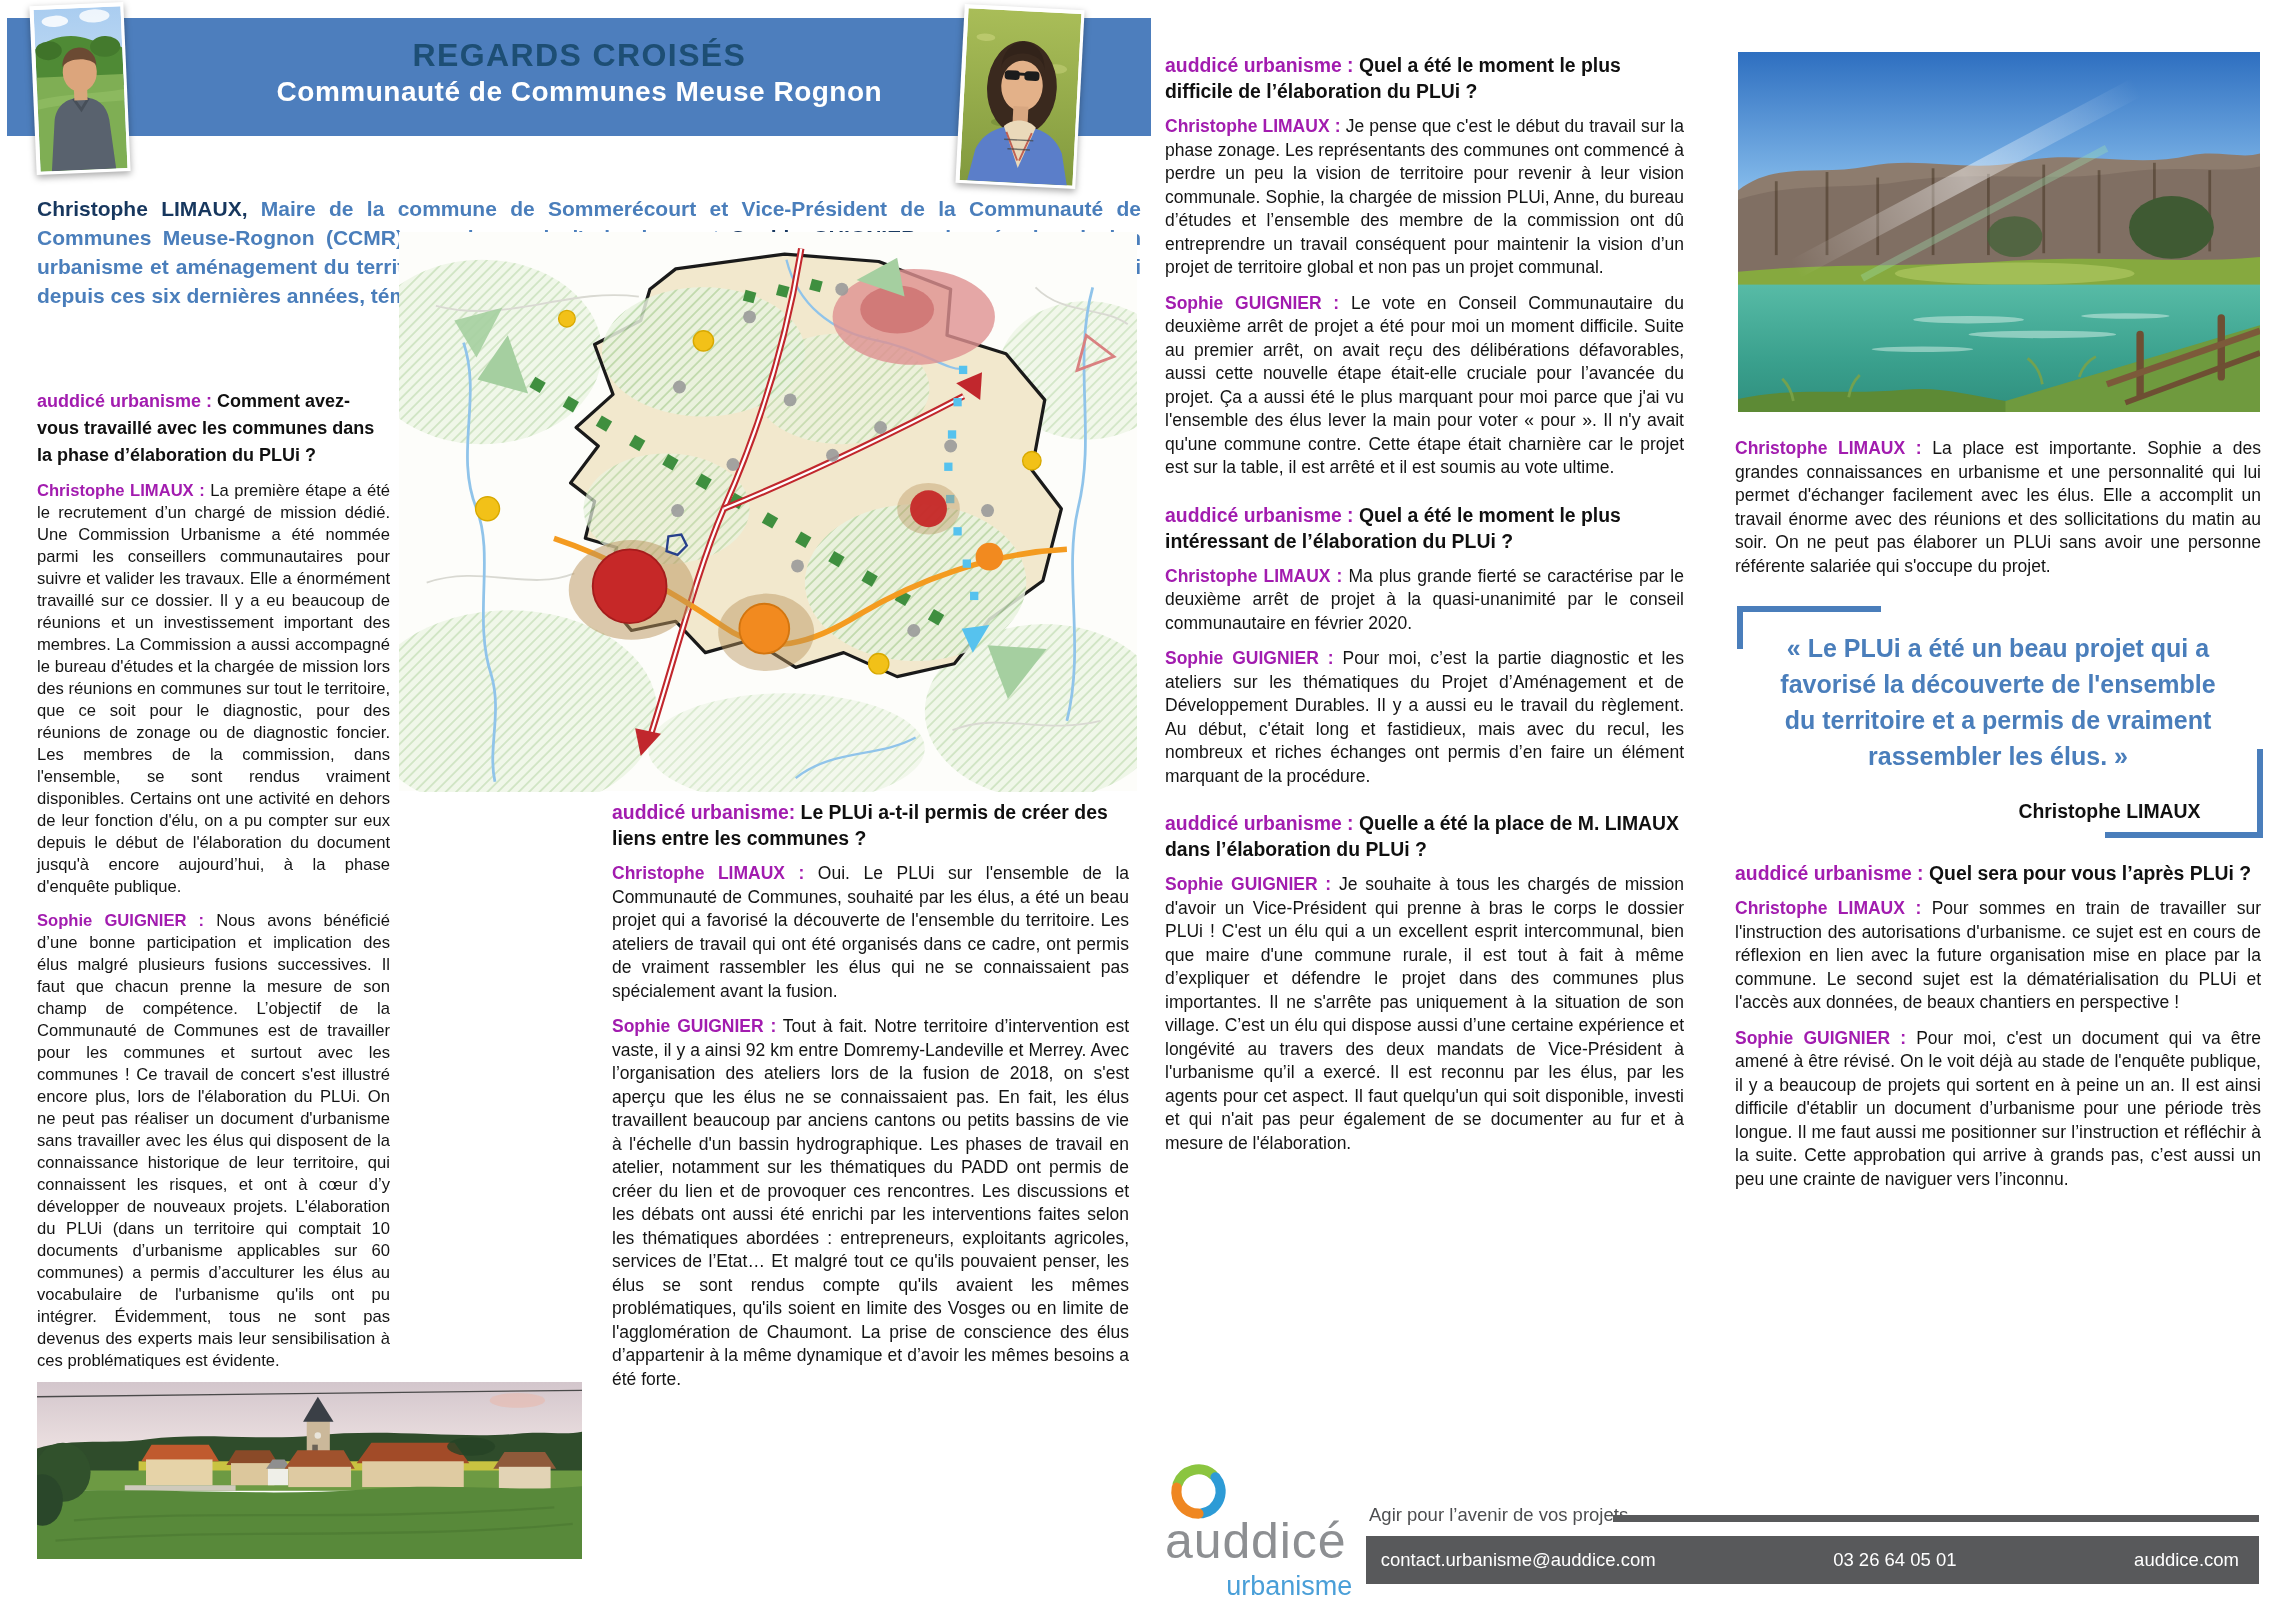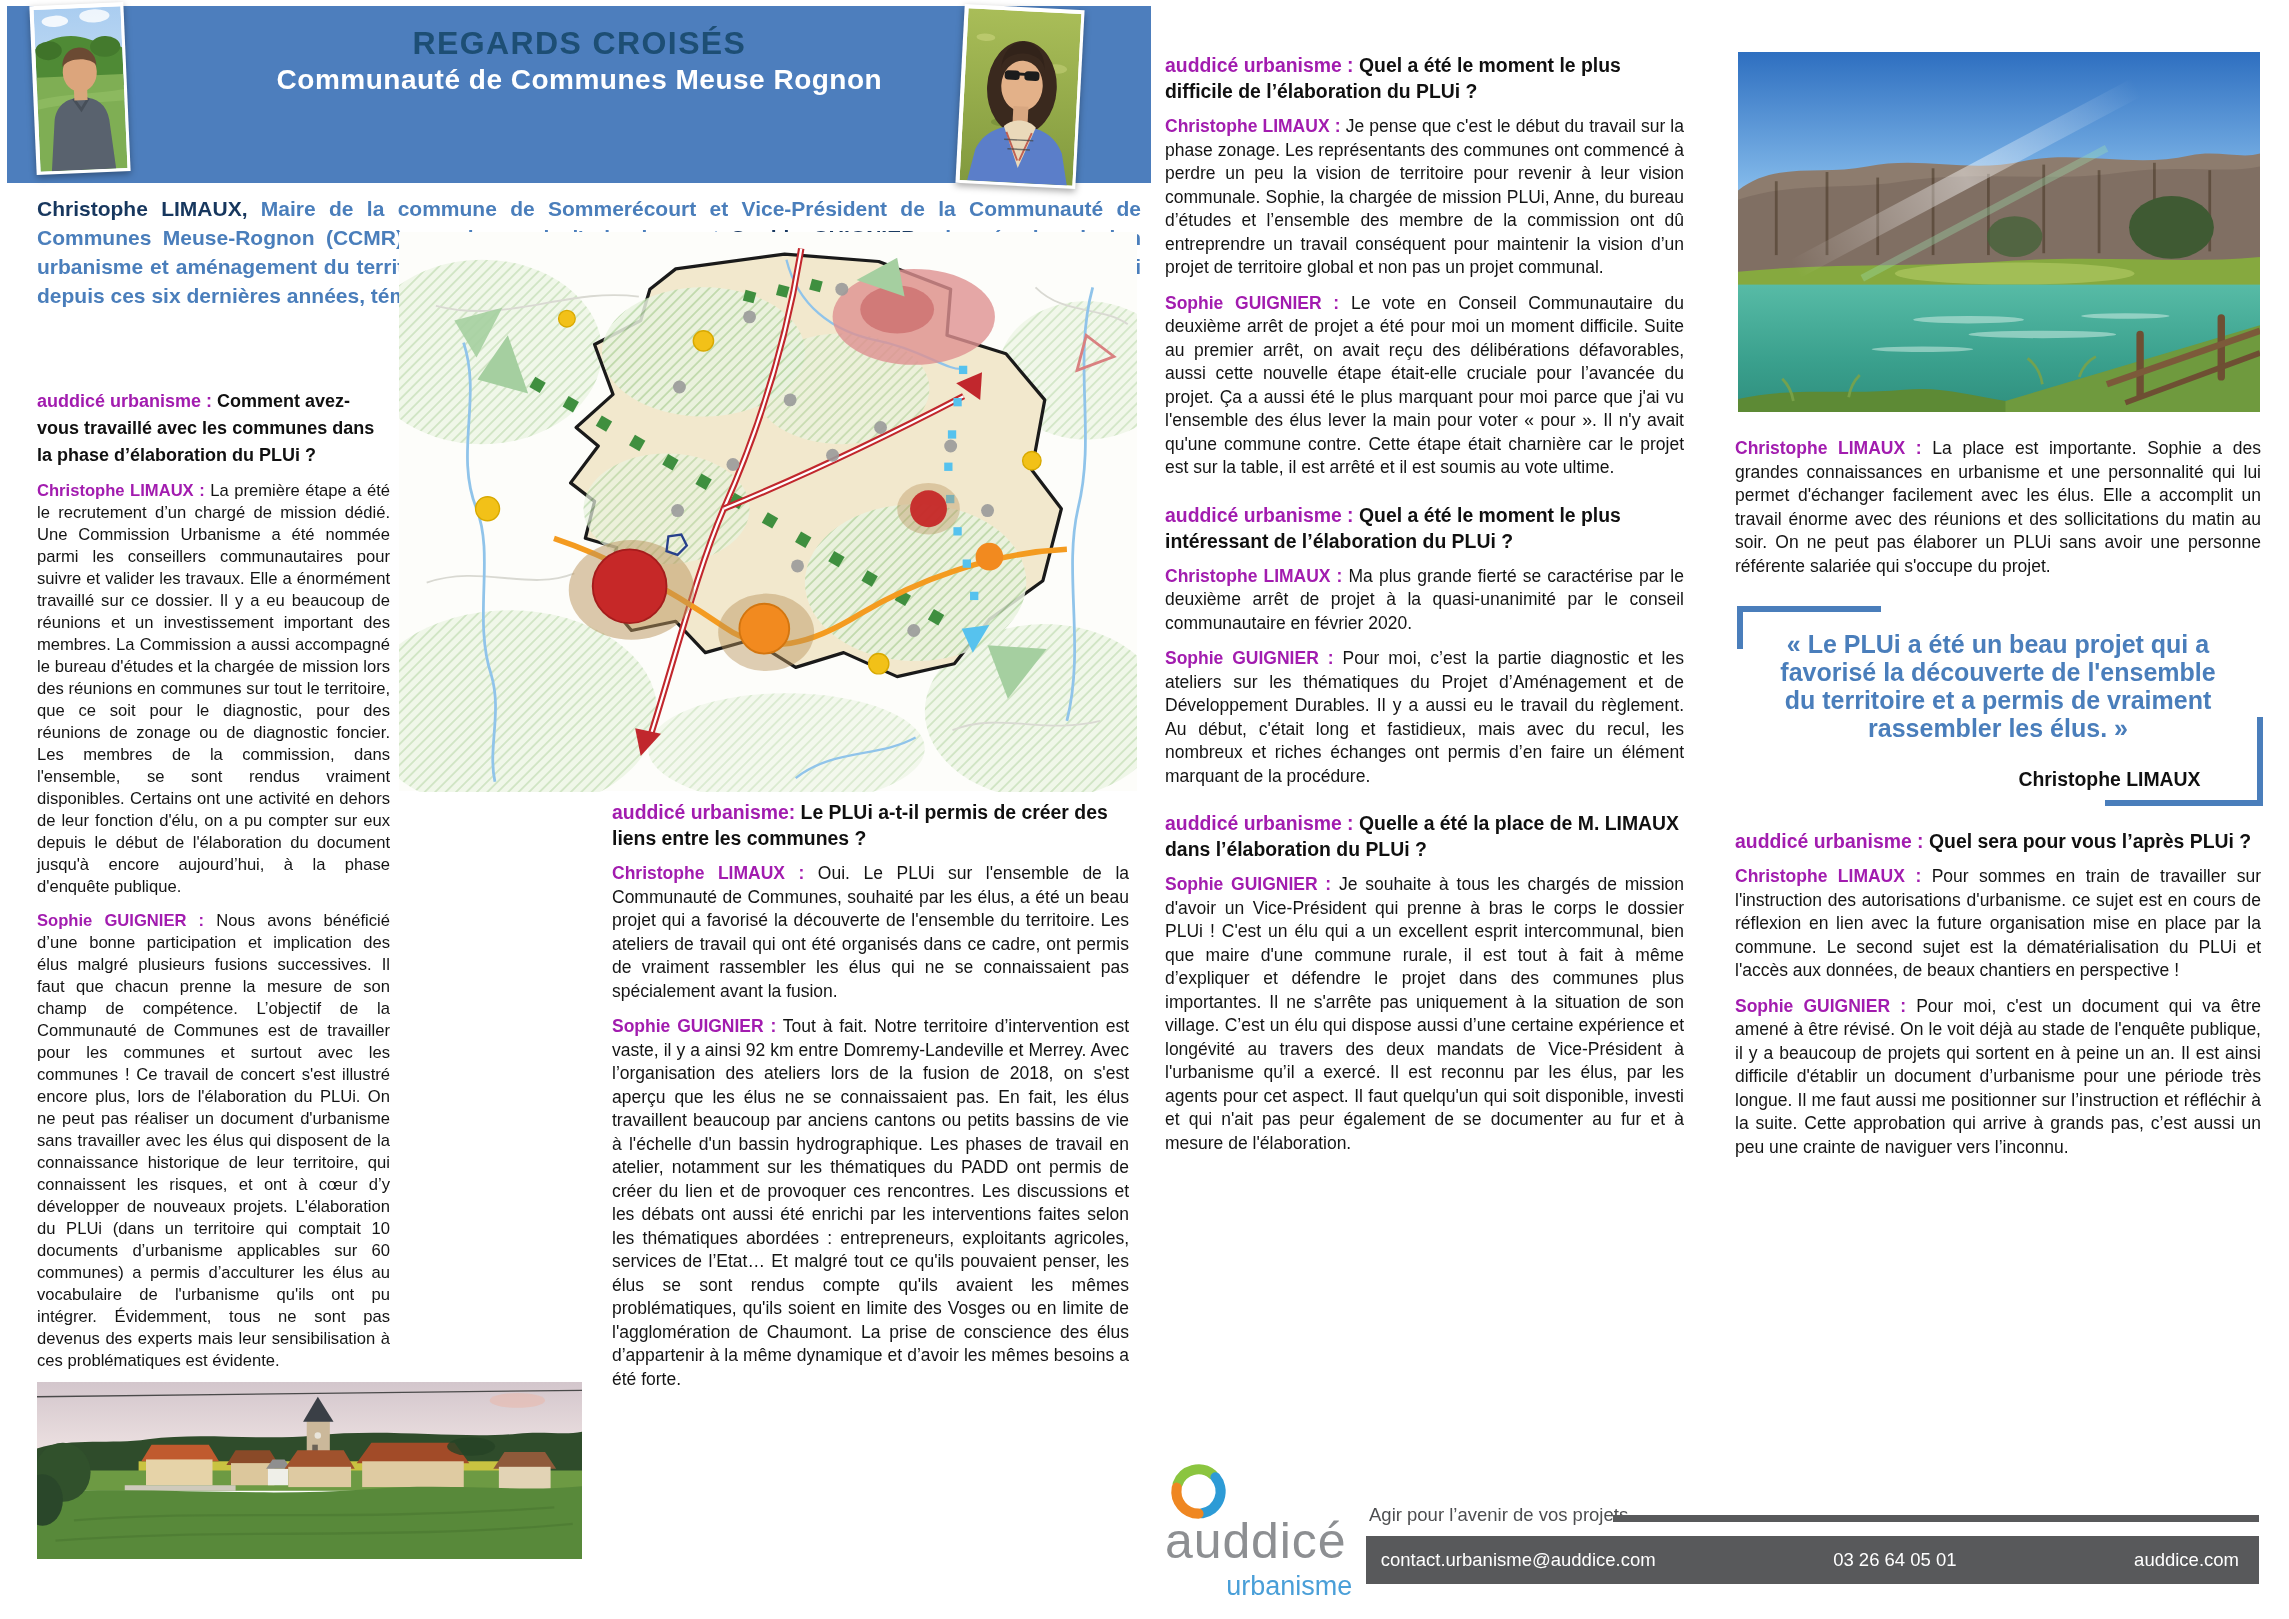--- a/index.html
+++ b/index.html
@@ -1,20 +1,20 @@
 <!DOCTYPE html>
 <html lang="fr" style="font-size:14.8px"><head>
 <meta charset="utf-8">
 <style>
   html,body{margin:0;padding:0;background:#e9e9e9;}
   .page{position:relative;width:2290px;height:1620px;background:#fff;overflow:hidden;
         font-family:"Liberation Sans",sans-serif;color:#141414;}
 
   
-  .band{position:absolute;left:7.4px;top:6px;width:1144px;height:177px;background:#4d7ebd;text-align:center;}
+  .band{position:absolute;left:7.4px;top:18px;width:1144px;height:118px;background:#4d7ebd;text-align:center;}
   .band-title{margin-top:18.5px;font-size:32px;font-weight:bold;color:#1d4e74;letter-spacing:1.4px;}
   .band-sub{font-size:28px;font-weight:bold;color:#ffffff;line-height:35px;letter-spacing:0.5px;}
 
   
   .photo-frame{position:absolute;background:#fff;padding:3.7px;box-shadow:0 2.8px 7.4px rgba(0,0,0,.35);}
   .photo-man{left:33px;top:3.7px;width:87px;height:162px;transform:rotate(-2.5deg);}
   .photo-woman{left:960px;top:7.4px;width:113px;height:172px;transform:rotate(3deg);}
   .photo-frame svg{display:block;width:100%;height:100%;}
 
   .photo-landscape{position:absolute;left:1738px;top:52px;width:522px;height:360px;}
@@ -40,21 +40,21 @@
   .q-brand{color:#a21caf;}
   .a{margin:0 0 12px;}
   .speaker{font-weight:bold;color:#a21caf;}
 
   
   .map{position:absolute;left:399px;top:231px;width:738px;height:561px;}
   .map svg{display:block;width:100%;height:100%;}
 
   
   .quote{position:relative;margin:37px 5.5px 26px;padding:14.8px 24px 11px;}
-  .quote-text{margin:0;font-size:25px;line-height:28px;font-weight:bold;color:#4a7ebb;text-align:center;}
+  .quote-text{margin:0;font-size:25px;line-height:36px;font-weight:bold;color:#4a7ebb;text-align:center;}
   .quote-author{margin:26px 31px 0 0;font-size:19.4px;font-weight:bold;color:#101010;text-align:right;}
   .qb{position:absolute;}
   .qb-tl{left:-3.7px;top:-9.2px;width:138px;height:37px;border-top:6.5px solid #4a7ebb;border-left:6.5px solid #4a7ebb;}
   .qb-br{right:-7.4px;bottom:-3.7px;width:152px;height:83px;border-bottom:6.5px solid #4a7ebb;border-right:6.5px solid #4a7ebb;}
 
   
   .logo{position:absolute;left:1165px;top:1462px;width:189px;height:146px;}
   .logo-ring{position:absolute;left:3.7px;top:0;width:59px;height:59px;}
   .logo-name{position:absolute;left:0;top:50px;font-size:50px;color:#8d8f92;letter-spacing:0.9px;}
   .logo-sub{position:absolute;right:1.8px;top:109px;font-size:27px;color:#4a9fd8;}

